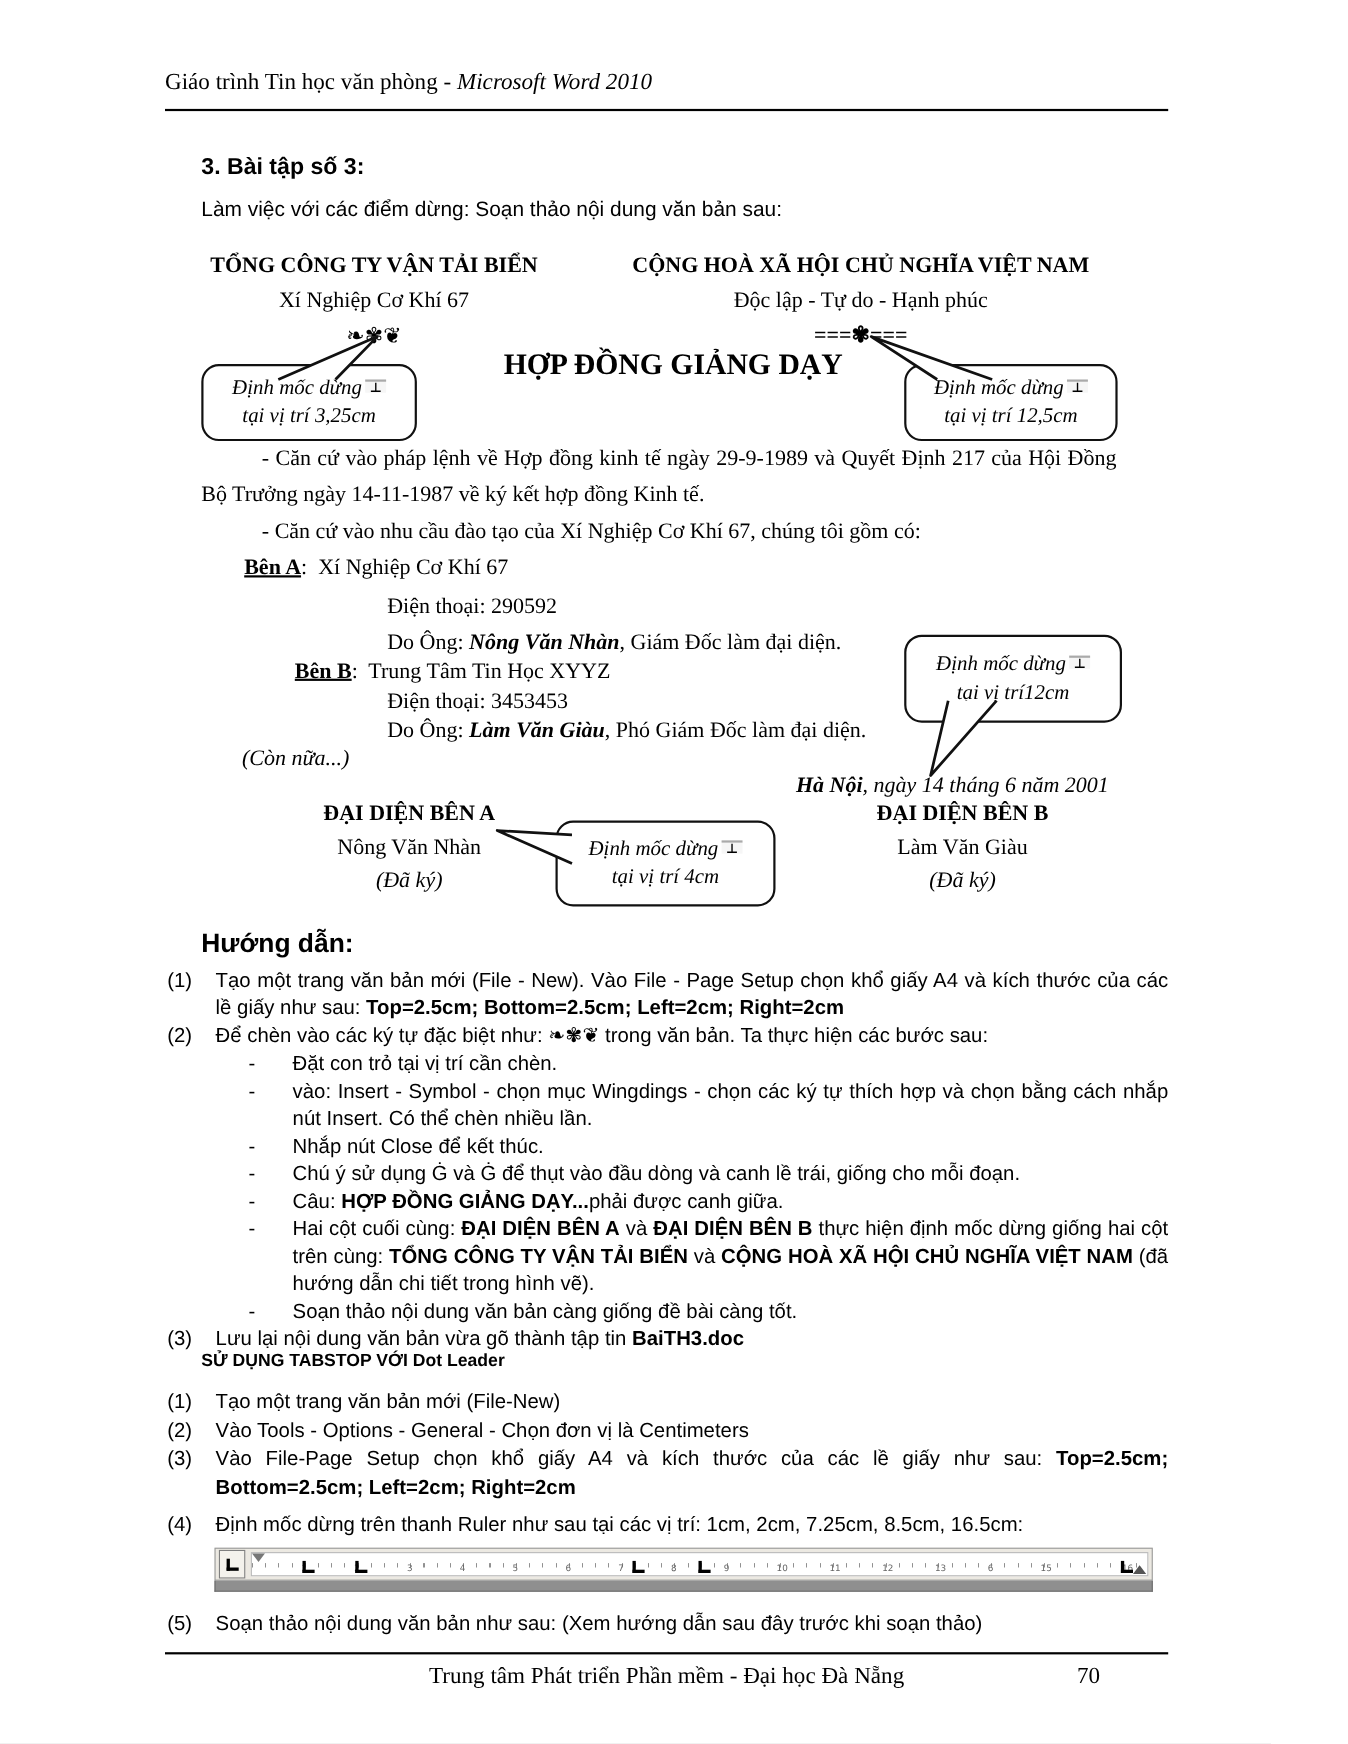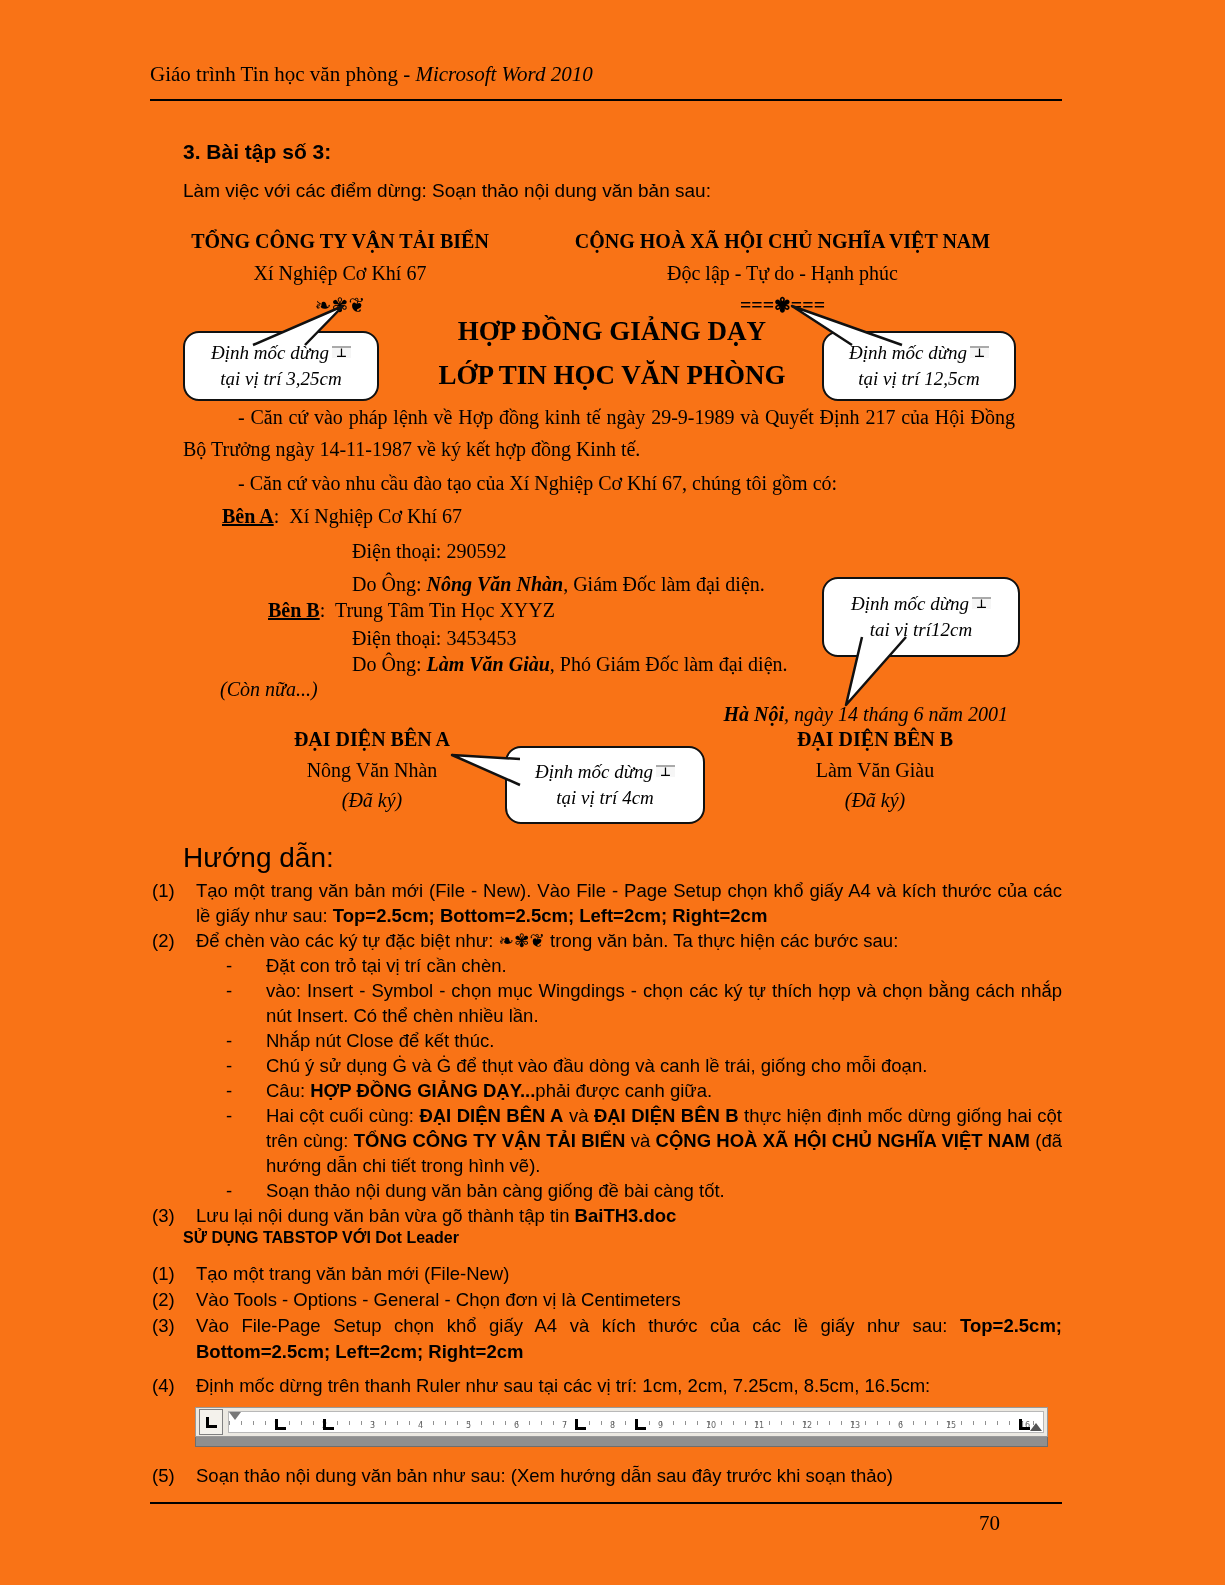--- a/index.html
+++ b/index.html
@@ -1,16 +1,16 @@
 <!DOCTYPE html>
 <html><head>
 <meta charset="utf-8">
 <style>
   html,body{margin:0;padding:0;background:#e8e8e8;}
-  .page{position:relative;width:1225px;height:1585px;margin:0 auto;background:#f97316;
+  .page{position:relative;width:1225px;height:1585px;margin:0 auto;background:#ffffff;
         font-family:"Liberation Serif",serif;color:#000;overflow:hidden;}
   .b{font-weight:700}
   .i{font-style:italic}
   .bi{font-weight:700;font-style:italic}
   .ub{font-weight:700;text-decoration:underline}
   .orn{font-family:"DejaVu Sans",sans-serif}
   
   .hdr{position:absolute;left:150px;top:62px;width:912px;font-size:21px;
        border-bottom:2.5px solid #000;padding-bottom:12px;}
   .ftr{position:absolute;left:150px;top:1502px;width:912px;border-top:2px solid #000;
@@ -31,21 +31,21 @@
   .para{text-align:justify;line-height:32px;}
   .callout{position:absolute;border:2.5px solid #111;border-radius:16px;background:#fff;
            font-size:19px;font-style:italic;text-align:center;display:flex;flex-direction:column;
            justify-content:center;line-height:26px;z-index:1;padding:2px 4px;}
   .tails{position:absolute;left:0;top:0;z-index:2;pointer-events:none;}
   .tabstop-icon{display:inline-block;font-style:normal;font-family:"DejaVu Sans",sans-serif;
                 font-size:12px;font-weight:700;line-height:9px;border-top:2px solid #aaa;
                 background:#f6f6f6;padding:1px 4px 0 4px;margin-left:3px;vertical-align:2px;color:#000;}
   
   .instr{position:absolute;left:150px;top:845px;width:912px;font-size:18.5px;line-height:25px;}
-  .instr-h{font-size:28px;font-weight:400;margin:0 0 8px 33px;}
+  .instr-h{font-size:24px;font-weight:700;margin:0 0 8px 33px;}
   .nrow{display:flex;}
   .nrow .nm{width:44px;flex:none;padding-left:2px;}
   .nrow .tx{flex:1;text-align:justify;}
   .drow{display:flex;}
   .drow .dm{width:40px;flex:none;padding-left:76px;}
   .drow .tx{flex:1;text-align:justify;}
   .tabsec{position:absolute;left:150px;top:1225px;width:912px;font-size:18.5px;line-height:26px;}
   .tabsec-h{font-size:16px;font-weight:700;margin:0 0 10px 33px;}
   
   .ruler{position:relative;width:853px;margin:8px 0 0 45px;}
@@ -91,21 +91,20 @@
     </div>
 
     <div class="abs org ctr" style="left:555px;top:12px;width:455px;">
       <div class="t1">CỘNG HOÀ XÃ HỘI CHỦ NGHĨA VIỆT NAM</div>
       <div>Độc lập - Tự do - Hạnh phúc</div>
       <div class="b">===✾===</div>
     </div>
 
     <div class="abs doc-title" style="left:372px;top:96px;width:480px;">
       <div>HỢP ĐỒNG GIẢNG DẠY</div>
-      <div>LỚP TIN HỌC VĂN PHÒNG</div>
     </div>
 
     <div class="callout" style="left:183px;top:118px;width:184px;height:62px;">
       <div><span>Định mốc dừng</span><span class="tabstop-icon">⊥</span></div>
       <div>tại vị trí 3,25cm</div>
     </div>
     <div class="callout" style="left:822px;top:118px;width:182px;height:62px;">
       <div><span>Định mốc dừng</span><span class="tabstop-icon">⊥</span></div>
       <div>tại vị trí 12,5cm</div>
     </div>
@@ -252,16 +251,17 @@
       <div class="ruler-shadow"></div>
     </div>
 
     <div class="nrow" style="margin-top:16px;">
       <span class="nm">(5)</span>
       <div class="tx"><span>Soạn thảo nội dung văn bản như sau: (Xem hướng dẫn sau đây trước khi soạn thảo)</span></div>
     </div>
   </div>
 
   <div class="ftr">
+    <div class="ftr-center">Trung tâm Phát triển Phần mềm - Đại học Đà Nẵng</div>
     <span class="ftr-page">70</span>
   </div>
 
 </div>
 
 </body></html>

